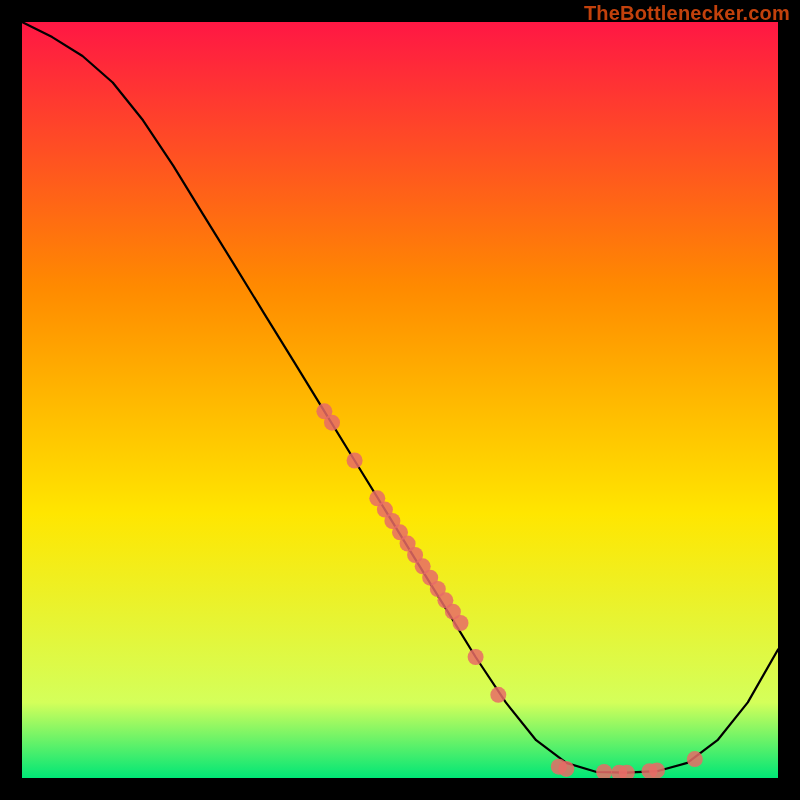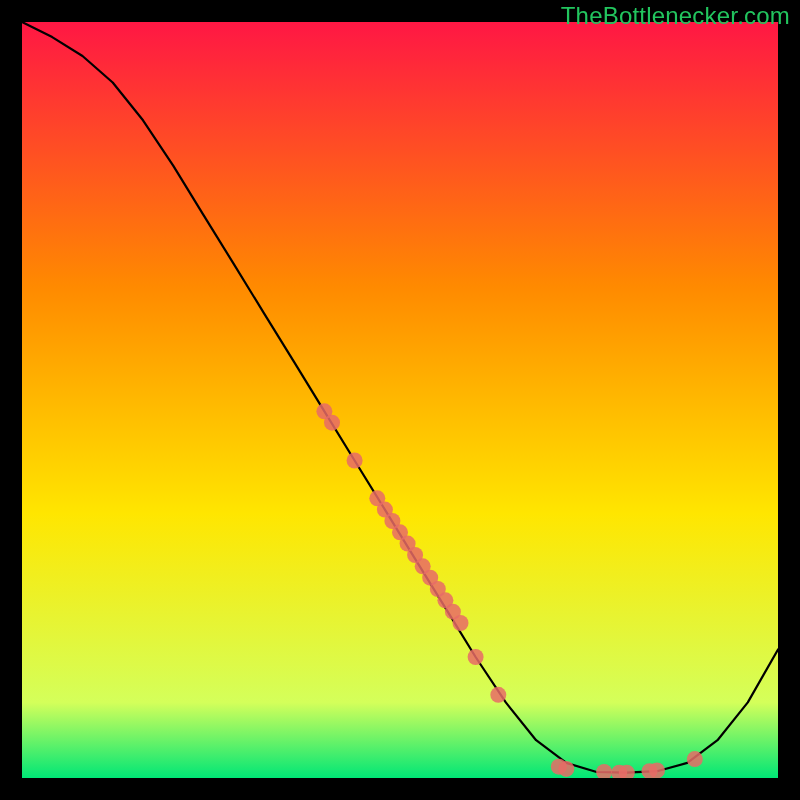--- a/index.html
+++ b/index.html
@@ -22,23 +22,23 @@
     position: absolute;
     top: 0;
     left: 0;
     width: 756px;
     height: 756px;
   }
   .attribution {
     position: absolute;
     top: 2px;
     right: 10px;
-    color: #22c55e;
-    font-size: 24px;
-    font-weight: 400;
+    color: #c2410c;
+    font-size: 20px;
+    font-weight: 700;
     letter-spacing: 0.2px;
   }
 </style>
 </head>
 <body>
 
 <div class="frame">
   <svg class="plot" viewBox="0 0 756 756">
     <defs>
       <linearGradient id="heat" x1="0" y1="0" x2="0" y2="1">

